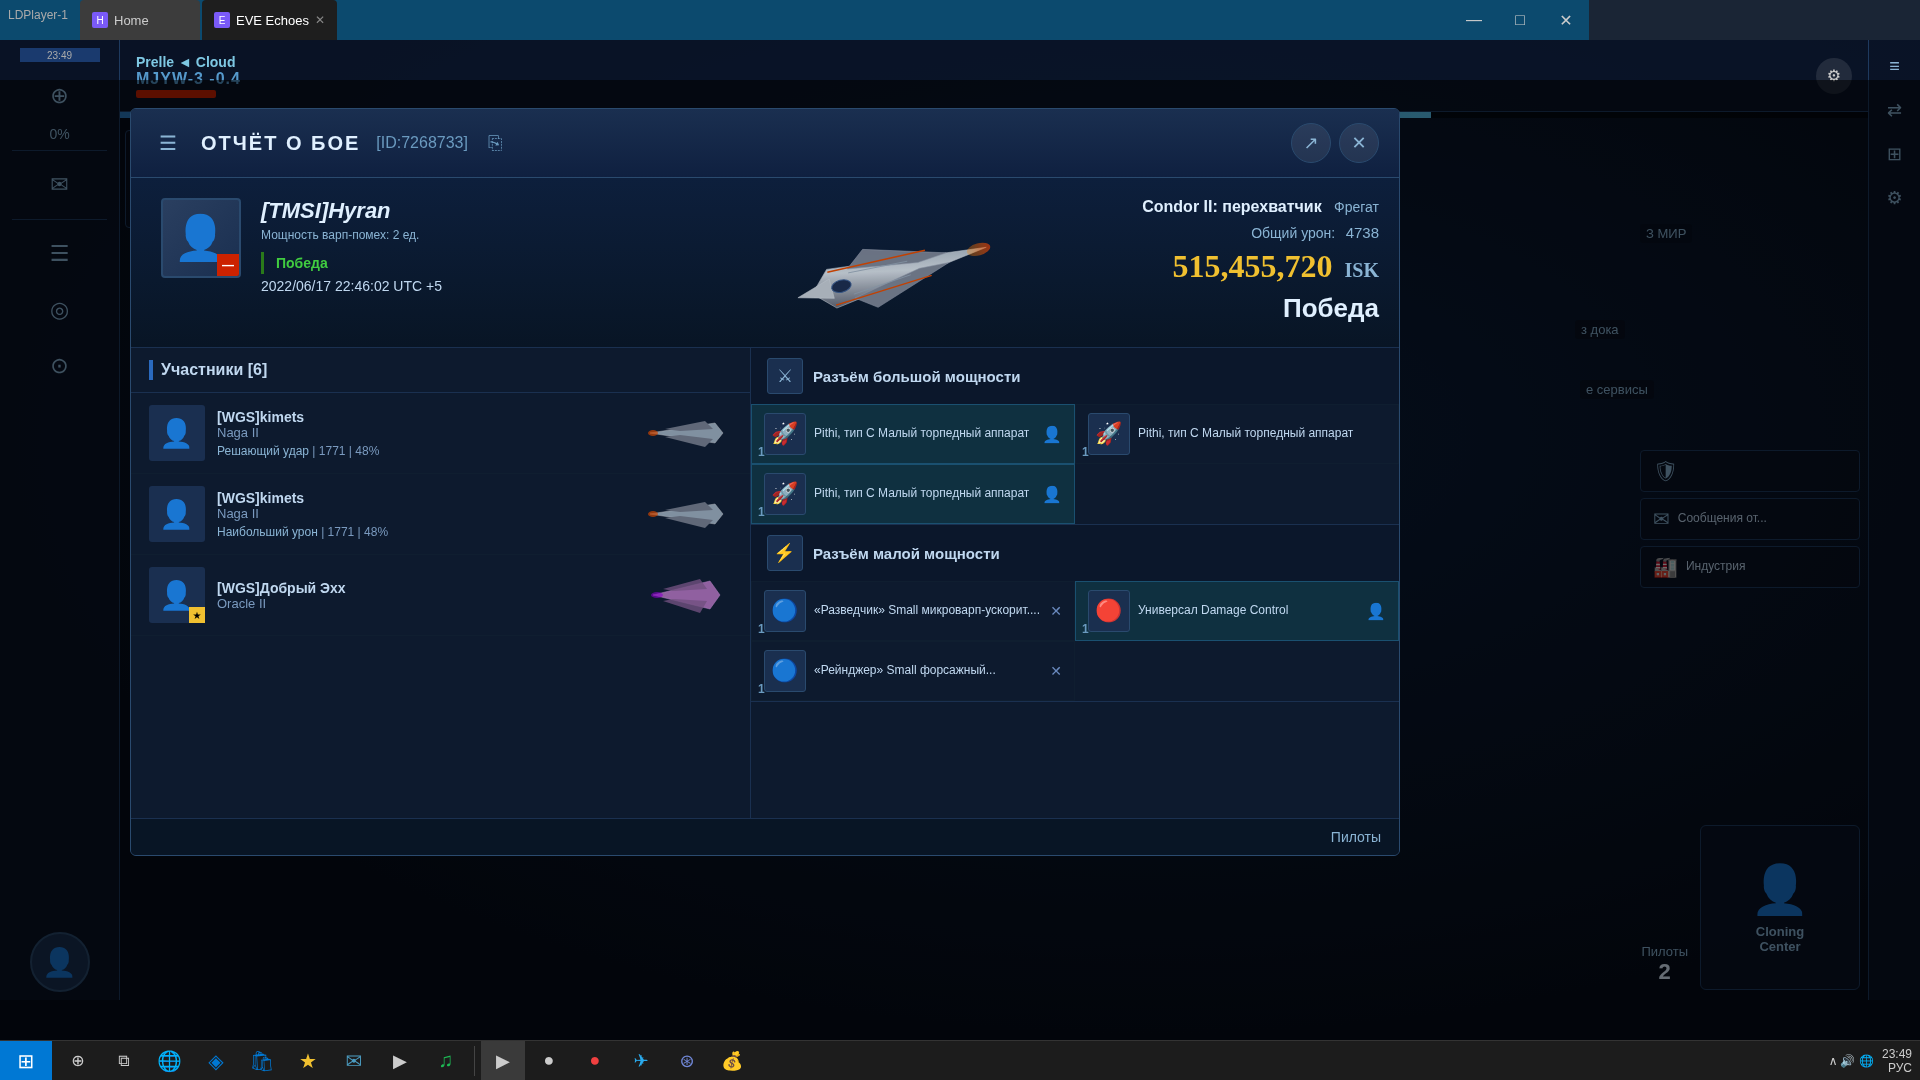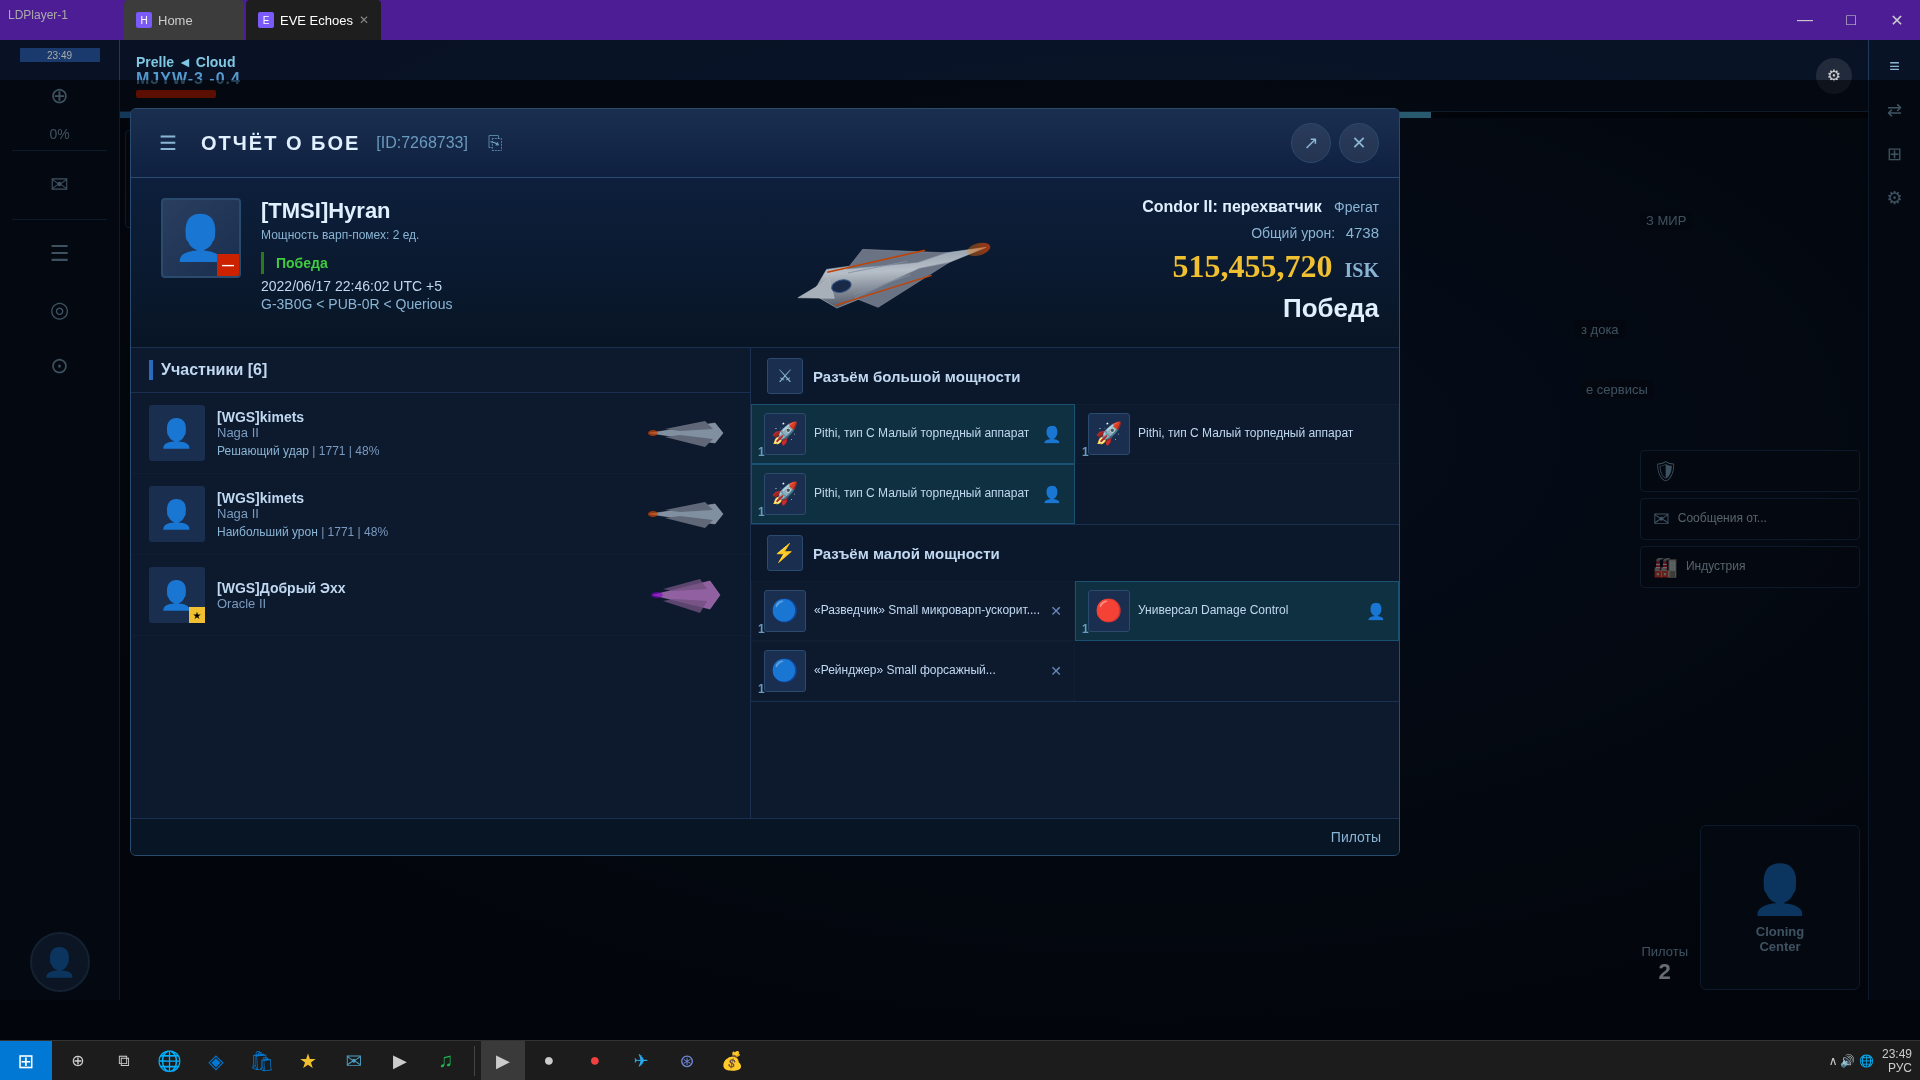--- a/index.html
+++ b/index.html
@@ -72,27 +72,26 @@
       text-align: right;
       font-size: 12px;
       color: #ccc;
     }
 
     
     .window-chrome {
       position: absolute;
       top: 0;
       left: 0;
-      width: 1920px;
+      width: 1589px;
       height: 40px;
-      background: #4c1d95;
+      background: #0c4a6e;
       display: flex;
       align-items: center;
       z-index: 50;
-      padding-left: 44px;
     }
     .chrome-tabs {
       display: flex;
       align-items: stretch;
       height: 100%;
       margin-left: 4px;
       gap: 2px;
     }
     .chrome-tab {
       display: flex;
@@ -480,20 +479,21 @@
       font-weight: bold;
     }
     .player-info {
       flex: 1;
     }
     .player-callsign {
       color: #e0f0ff;
       font-size: 22px;
       font-weight: bold;
       margin-bottom: 4px;
+      font-style: italic;
     }
     .player-stats-line {
       color: #8ab4d4;
       font-size: 12px;
       margin-bottom: 10px;
     }
     .result-badge {
       display: inline-block;
       padding: 3px 12px;
       border-left: 3px solid #2a7a1a;
@@ -825,21 +825,21 @@
       <div class="red-bar"></div>
     </div>
     <div class="top-bar-right">
       <div class="top-right-btn">⚙</div>
     </div>
   </div>
   <div class="progress-bar-container">
     <div class="progress-bar-fill"></div>
   </div>
 
-  <div class="world-label" style="left:1640px;top:171px;">З МИР</div>
+  <div class="world-label" style="left:1640px;top:184px;">З МИР</div>
   <div class="world-label" style="left:1575px;top:280px;">з дока</div>
   <div class="world-label" style="left:1580px;top:340px;">е сервисы</div>
 
   <div class="right-sidebar">
     <div class="right-icon">≡</div>
     <div class="right-icon">⇄</div>
     <div class="right-icon">⊞</div>
     <div class="right-icon">⚙</div>
   </div>
 
@@ -894,21 +894,20 @@
     <div class="modal-hero">
       <div class="player-avatar">
         <span class="avatar-face">👤</span>
         <div class="avatar-badge">—</div>
       </div>
       <div class="player-info">
         <div class="player-callsign">[TMSI]Hyran</div>
         <div class="player-stats-line">Мощность варп-помех: 2 ед.</div>
         <div class="result-badge">Победа</div>
         <div class="battle-datetime">2022/06/17 22:46:02 UTC +5</div>
-        <div class="battle-location">G-3B0G &lt; PUB-0R &lt; Querious</div>
       </div>
 
       <div class="ship-image">
         <svg class="ship-svg" width="280" height="150" viewBox="0 0 280 150" xmlns="http://www.w3.org/2000/svg">
 
           <defs>
             <linearGradient id="shipGrad" x1="0%" y1="0%" x2="100%" y2="100%">
               <stop offset="0%" style="stop-color:#8090a0;stop-opacity:1"></stop>
               <stop offset="50%" style="stop-color:#c0c8d0;stop-opacity:1"></stop>
               <stop offset="100%" style="stop-color:#4a5060;stop-opacity:1"></stop>

